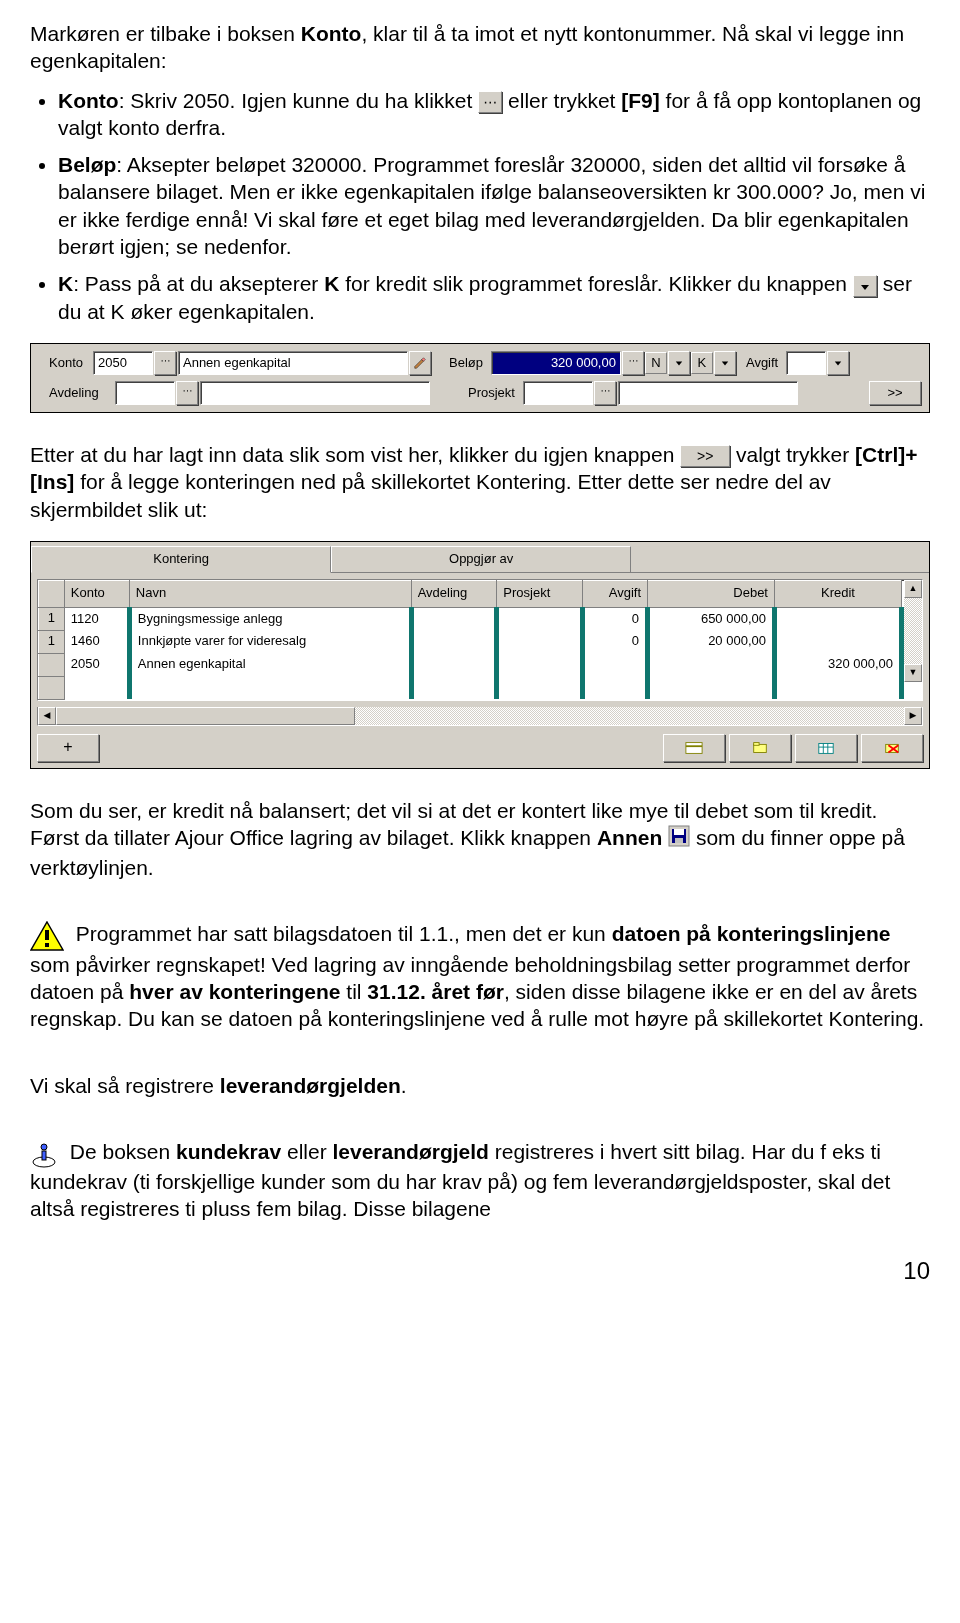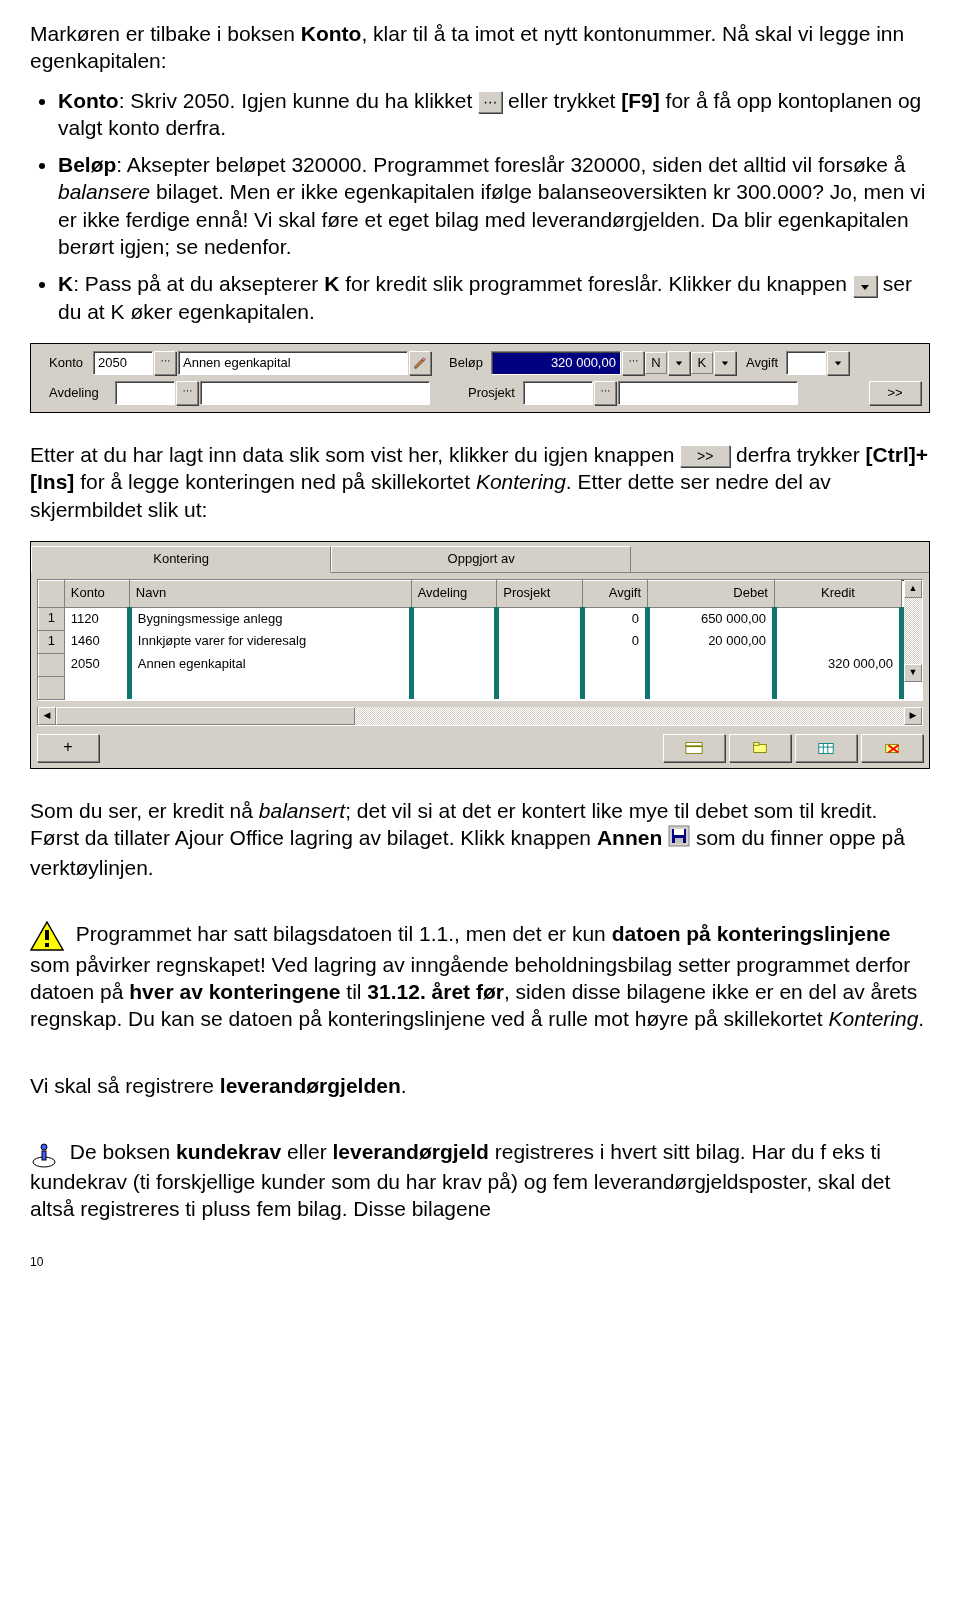--- a/index.html
+++ b/index.html
@@ -9,21 +9,21 @@
     margin: 0;
     padding: 20px 30px;
     background: #fff;
     color: #000;
     width: 900px;
   }
   p { margin: 0 0 12px 0; }
   ul { margin: 4px 2px 14px 0; padding-left: 28px; }
   li { margin: 2px 0 10px 0; }
   .bold { font-weight: bold; }
-  .italic { font-style: italic; }
+  .italic { }
   .inline-btn {
     display: inline-block;
     vertical-align: middle;
     background: #d4d0c8;
     border: 1px solid #fff;
     border-right-color: #808080;
     border-bottom-color: #808080;
     box-shadow: 1px 1px 0 #404040;
     width: 22px; height: 20px;
     text-align: center;
@@ -210,21 +210,21 @@
 
   
   .warn-icon {
     display: inline-block; width: 34px; height: 30px;
     vertical-align: middle; margin-right: 6px;
   }
   .info-icon {
     display: inline-block; width: 28px; height: 28px;
     vertical-align: middle; margin-right: 6px;
   }
-  .pagenum { text-align: left; margin-top: 32px; font-size: 12px; }
+  .pagenum { text-align: right; margin-top: 32px; font-size: 24px; }
 
   .save-icon { vertical-align: middle; }
 </style>
 </head>
 <body>
 
 
 
 
 <p>
@@ -282,28 +282,28 @@
     <div class="plabel2" style="padding-left:38px">Prosjekt</div>
     <div class="pinput" style="width:60px"></div>
     <div class="pbtn dots"></div>
     <div class="pinput" style="width:170px;margin-left:2px"></div>
     <div class="rightbtn">&gt;&gt;</div>
   </div>
 </div>
 
 
 <p>
-  <span>Etter at du har lagt inn data slik som vist her, klikker du igjen knappen </span><span class="inline-btn wide">&gt;&gt;</span><span> derfra trykker </span><span class="bold">[Ctrl]+[Ins]</span><span> for å legge konteringen ned på skillekortet </span><span class="italic">Kontering</span><span>. Etter dette ser nedre del av skjermbildet slik ut:</span>
+  <span>Etter at du har lagt inn data slik som vist her, klikker du igjen knappen </span><span class="inline-btn wide">&gt;&gt;</span><span> valgt trykker </span><span class="bold">[Ctrl]+[Ins]</span><span> for å legge konteringen ned på skillekortet </span><span class="italic">Kontering</span><span>. Etter dette ser nedre del av skjermbildet slik ut:</span>
 </p>
 
 
 <div class="panel2">
   <div class="tabrow">
     <div class="tab active">Kontering</div>
-    <div class="tab">Oppgjort av</div>
+    <div class="tab">Oppgjør av</div>
   </div>
   <div class="gridwrap">
     <table class="grid">
       <thead>
         <tr>
           <th style="width:12px"></th>
           <th style="width:50px">Konto</th>
           <th style="width:260px">Navn</th>
           <th style="width:70px">Avdeling</th>
           <th style="width:70px">Prosjekt</th>

